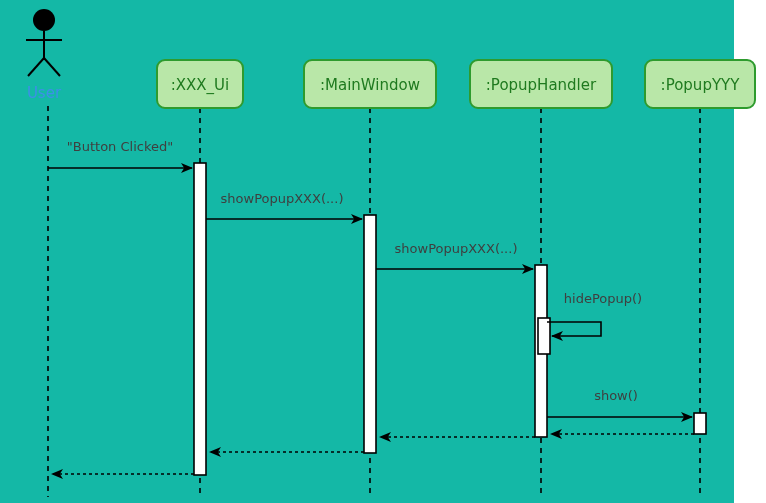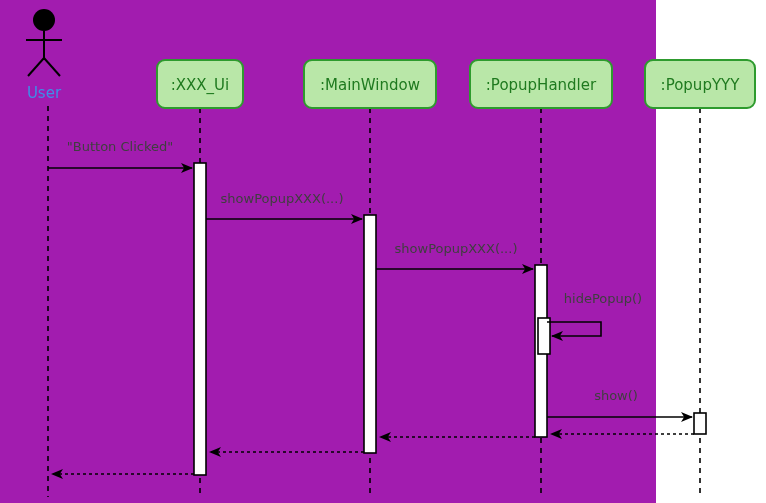--- a/index.html
+++ b/index.html
@@ -8,23 +8,23 @@
     background: #ffffff;
   }
   body {
     width: 766px;
     height: 503px;
     font-family: "DejaVu Sans", sans-serif;
     overflow: hidden;
   }
   #diagram-root {
     position: relative;
-    width: 656px;
+    width: 734px;
     height: 503px;
-    background: #a21caf;
+    background: #14b8a6;
   }
   svg.seq {
     display: block;
     width: 766px;
     height: 503px;
   }
   .lifeline-box {
     fill: #b9e7a8;
     stroke: #2e9b2e;
     stroke-width: 2;

